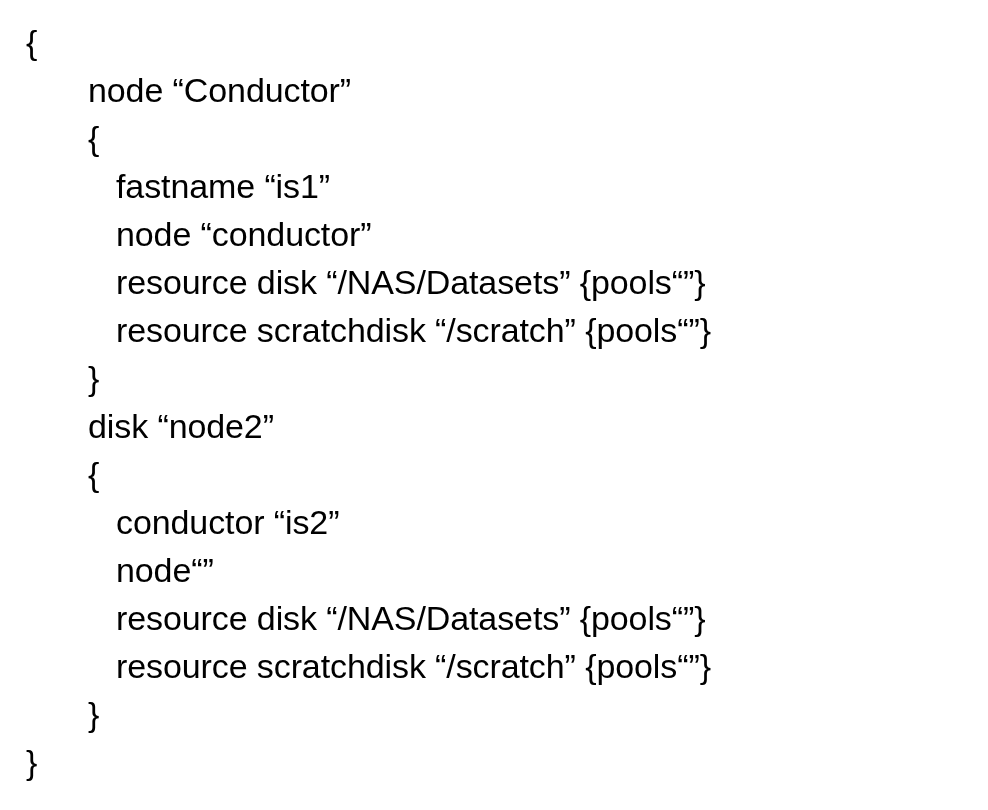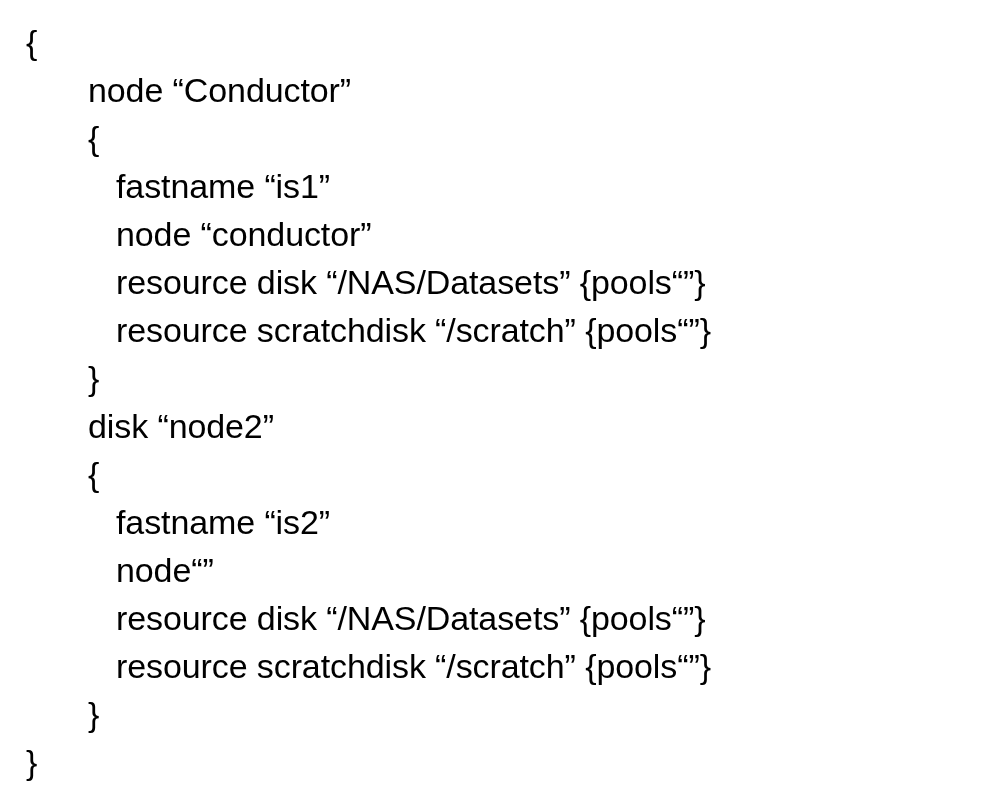--- a/index.html
+++ b/index.html
@@ -58,21 +58,21 @@
   <div class="config-line indent-0">{</div>
       <div class="config-line indent-1">node “Conductor”</div>
       <div class="config-line indent-1">{</div>
       <div class="config-line indent-2">fastname “is1”</div>
       <div class="config-line indent-2">node “conductor”</div>
       <div class="config-line indent-2">resource disk “/NAS/Datasets” {pools“”}</div>
       <div class="config-line indent-2">resource scratchdisk “/scratch” {pools“”}</div>
       <div class="config-line indent-1">}</div>
       <div class="config-line indent-1">disk “node2”</div>
       <div class="config-line indent-1">{</div>
-      <div class="config-line indent-2">fastname “is2”</div>
+      <div class="config-line indent-2">conductor “is2”</div>
       <div class="config-line indent-2">node“”</div>
       <div class="config-line indent-2">resource disk “/NAS/Datasets” {pools“”}</div>
       <div class="config-line indent-2">resource scratchdisk “/scratch” {pools“”}</div>
       <div class="config-line indent-1">}</div>
       <div class="config-line indent-0">}</div>
     </div>
 
 </div>
 
 </body></html>

